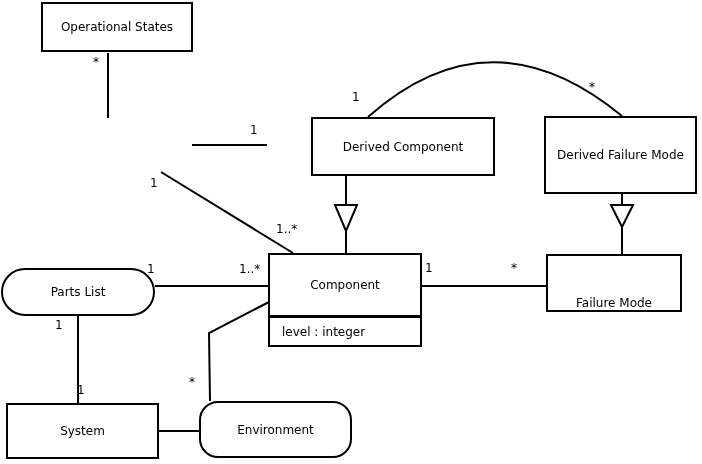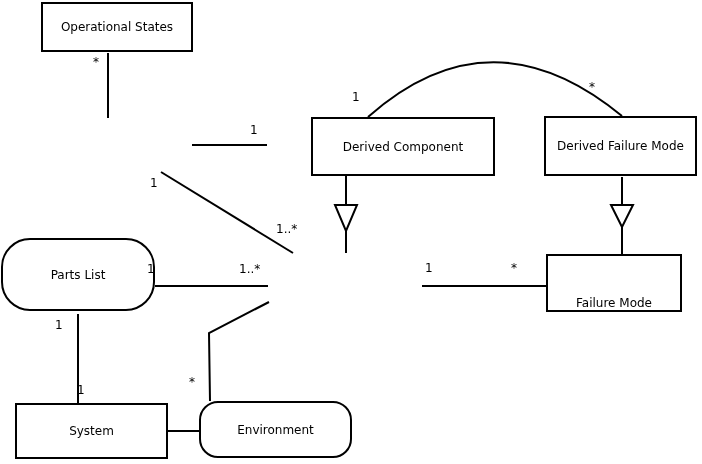--- a/index.html
+++ b/index.html
@@ -56,25 +56,25 @@
   .mult-label {
     position: absolute;
     font-size: 12px;
     line-height: 14px;
     white-space: nowrap;
   }
   
   #box-operational-states { left: 41px;  top: 2px;   width: 152px; height: 50px; }
   #box-functional-group   { left: 38px;  top: 118px; width: 154px; height: 55px; }
   #box-derived-component  { left: 267px; top: 117px; width: 184px; height: 59px; margin-left: 44px; }
-  #box-derived-failure-mode { left: 544px; top: 116px; width: 153px; height: 60px; }
-  #box-parts-list         { left: 1px;   top: 238px; width: 154px; height: 73px; border-radius: 29px; }
+  #box-derived-failure-mode { left: 544px; top: 116px; width: 153px; height: 78px; }
+  #box-parts-list         { left: 1px;   top: 268px; width: 154px; height: 48px; border-radius: 29px; }
   #box-component          { left: 268px; top: 253px; width: 154px; height: 94px; }
   #box-failure-mode       { left: 546px; top: 254px; width: 136px; height: 58px; align-items: flex-end; }
-  #box-system             { left: 15px;   top: 403px; width: 153px; height: 56px; }
+  #box-system             { left: 6px;   top: 403px; width: 153px; height: 56px; }
   #box-environment        { left: 199px; top: 401px; width: 153px; height: 57px; border-radius: 19px; }
   
   #mult-0  { left: 93px;  top: 55px;  }
   #mult-1  { left: 250px; top: 123px; }
   #mult-2  { left: 150px; top: 176px; }
   #mult-3  { left: 276px; top: 222px; }
   #mult-4  { left: 352px; top: 90px;  }
   #mult-5  { left: 589px; top: 80px;  }
   #mult-6  { left: 147px; top: 262px; }
   #mult-7  { left: 239px; top: 262px; }
@@ -121,20 +121,28 @@
   </div>
 
   <div class="uml-class" id="box-derived-failure-mode">
     <span>Derived Failure Mode</span>
   </div>
 
   <div class="uml-class" id="box-parts-list">
     <span>Parts List</span>
   </div>
 
+  <div class="uml-class compartmented" id="box-component">
+    <div class="name-compartment">
+      <span>Component</span>
+    </div>
+    <div class="attr-compartment">
+      <span>level : integer</span>
+    </div>
+  </div>
 
   <div class="uml-class" id="box-failure-mode">
     <span>Failure Mode</span>
   </div>
 
   <div class="uml-class" id="box-system">
     <span>System</span>
   </div>
 
   <div class="uml-class" id="box-environment">

